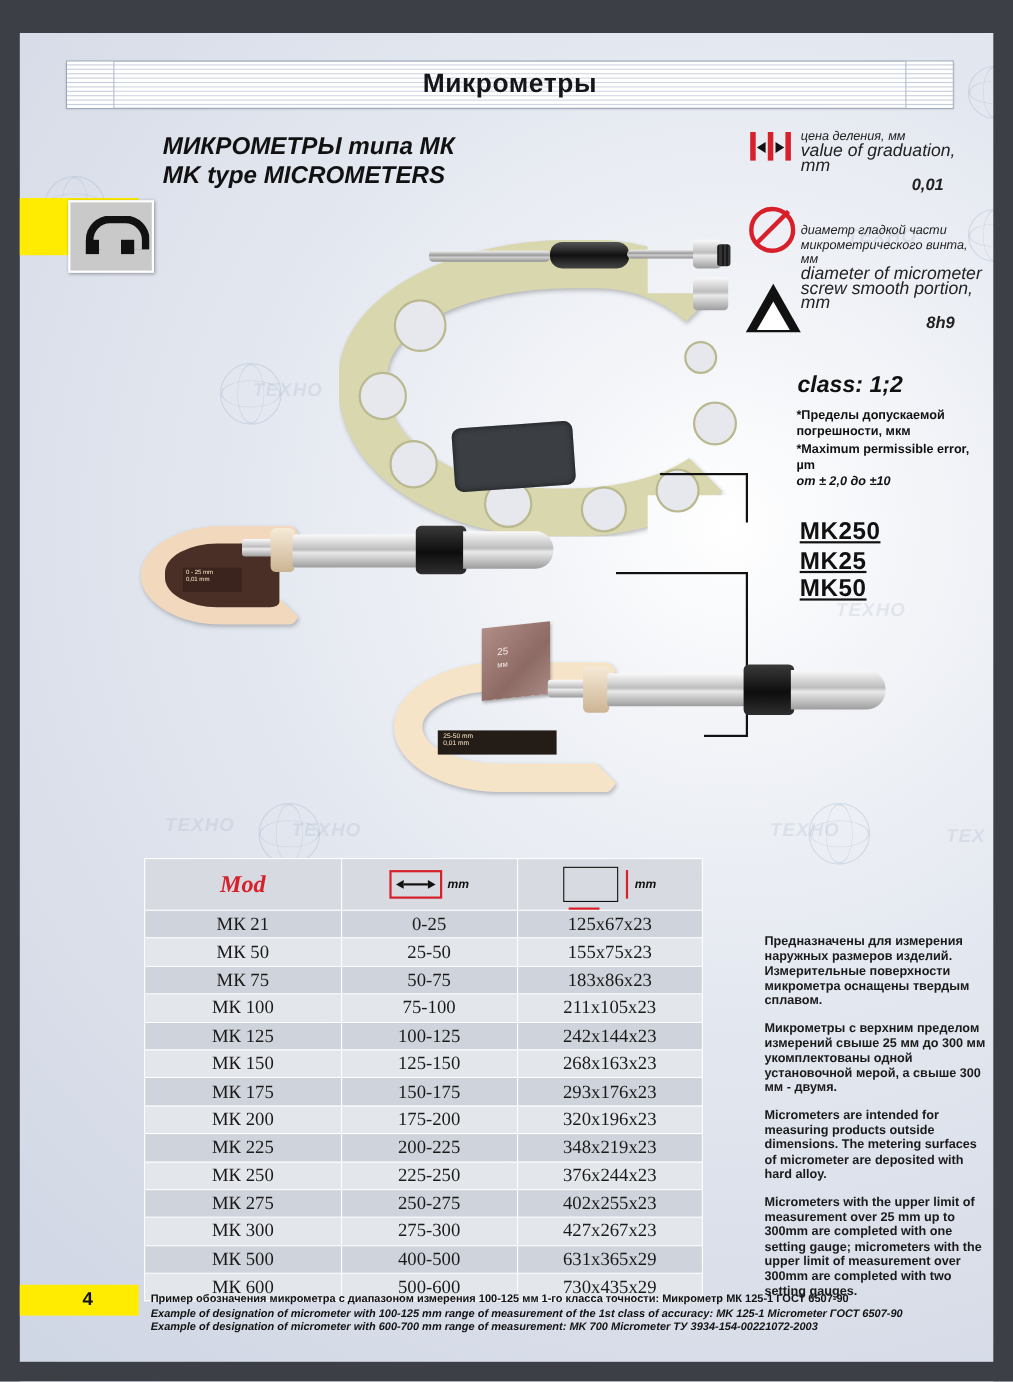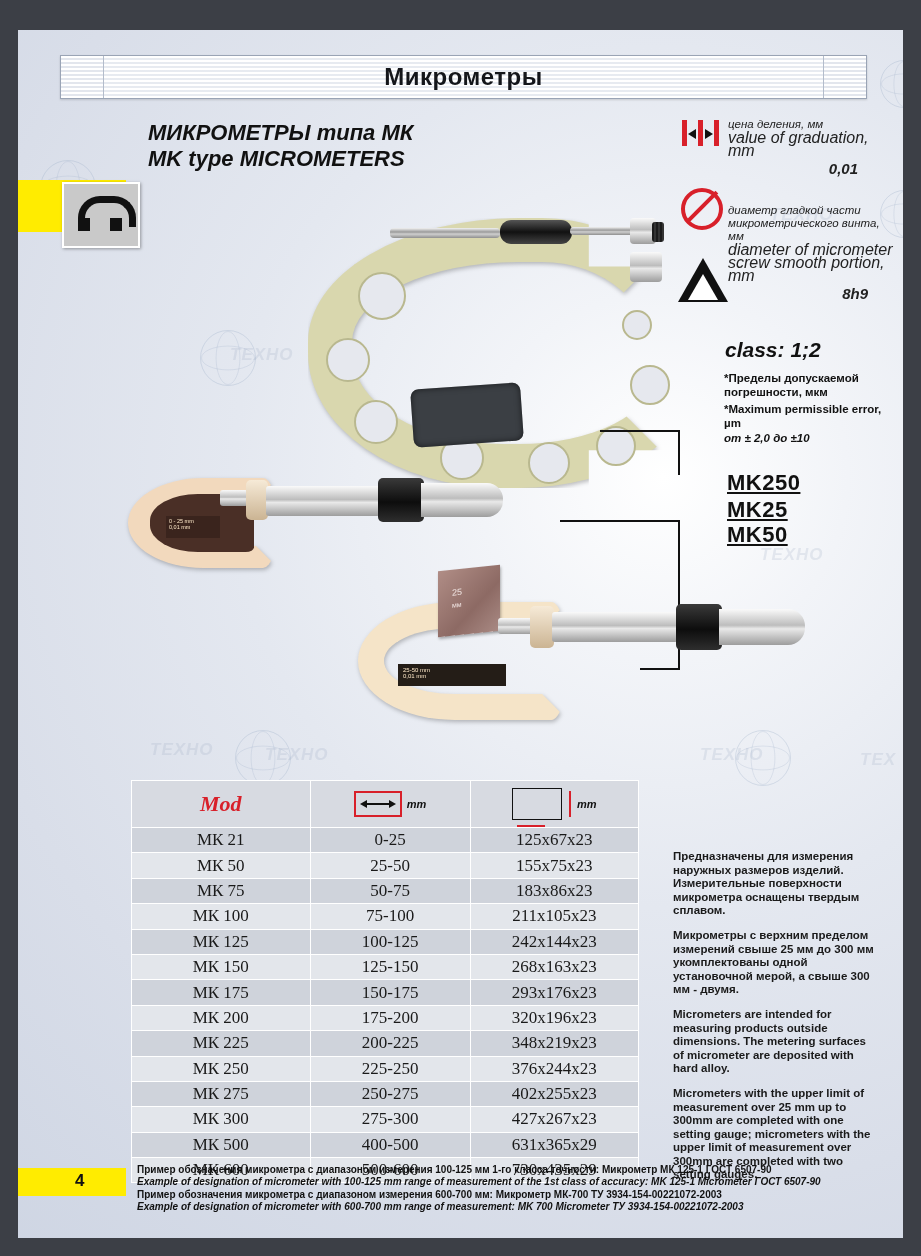--- a/index.html
+++ b/index.html
@@ -144,21 +144,21 @@
   .arrows{position:relative;width:44px;height:22px;border:2px solid #d8202a;}
   .arrows:before{content:"";position:absolute;left:4px;top:7px;width:0;height:0;border-top:4px solid transparent;border-bottom:4px solid transparent;border-right:7px solid #111;}
   .arrows:after{content:"";position:absolute;right:4px;top:7px;width:0;height:0;border-top:4px solid transparent;border-bottom:4px solid transparent;border-left:7px solid #111;}
   .arrows i{position:absolute;left:11px;top:10px;width:22px;height:2px;background:#111;}
   .boxico{position:relative;width:48px;height:30px;border:1px solid #111;}
   .boxico .v{position:absolute;right:-10px;top:2px;width:2px;height:26px;background:#d8202a;}
   .boxico .h{position:absolute;left:4px;bottom:-8px;height:2px;width:28px;background:#d8202a;}
   .mm{font-size:11px;font-style:italic;font-weight:bold;color:#111;}
 
   
-  .desc{position:absolute;left:673px;top:850px;width:205px;font-size:11.5px;line-height:13.6px;color:#1a1a1a;font-weight:bold;}
+  .desc{position:absolute;left:695px;top:850px;width:205px;font-size:11.5px;line-height:13.6px;color:#1a1a1a;font-weight:bold;}
   .desc p{margin:0 0 11px 0;}
 
   
   .page-num-bg{position:absolute;left:18px;bottom:60px;width:108px;height:28px;background:#ffec00;}
   .page-num{position:absolute;left:75px;bottom:65px;font-size:17px;font-weight:bold;color:#111;}
   .footnotes{position:absolute;left:137px;bottom:42px;width:760px;font-size:10px;line-height:12.6px;color:#111;font-weight:bold;}
   .footnotes .it{font-style:italic;}
 </style>
 </head>
 <body>
@@ -394,17 +394,16 @@
     <p>Микрометры с верхним пределом измерений свыше 25 мм до 300 мм укомплектованы одной установочной мерой, а свыше 300 мм - двумя.</p>
     <p>Micrometers are intended for measuring products outside dimensions. The metering surfaces of micrometer are deposited with hard alloy.</p>
     <p>Micrometers with the upper limit of measurement over 25 mm up to 300mm are completed with one setting gauge; micrometers with the upper limit of measurement over 300mm are completed with two setting gauges.</p>
   </div>
 
   <div class="page-num-bg"></div>
   <div class="page-num">4</div>
   <div class="footnotes">
     <div>Пример обозначения микрометра с диапазоном измерения 100-125 мм 1-го класса точности: Микрометр МК 125-1 ГОСТ 6507-90</div>
     <div class="it">Example of designation of micrometer with 100-125 mm range of measurement of the 1st class of accuracy: MK 125-1 Micrometer   ГОСТ 6507-90</div>
-    <div>Пример обозначения микрометра с диапазоном измерения 600-700 мм: Микрометр МК-700 ТУ 3934-154-00221072-2003</div>
     <div class="it">Example of designation of micrometer with 600-700 mm range of measurement: MK 700 Micrometer  ТУ 3934-154-00221072-2003</div>
   </div>
 
 </div>
 
 </body></html>

